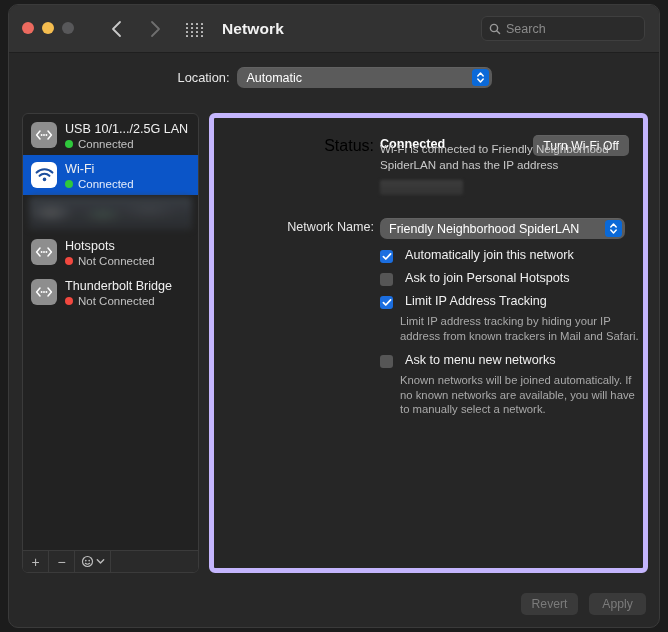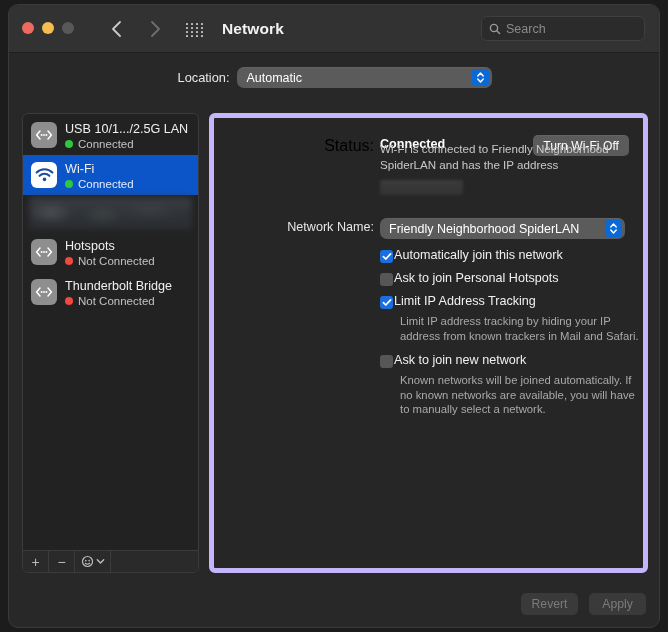--- a/index.html
+++ b/index.html
@@ -330,21 +330,21 @@
 
   .checks {
     position: absolute;
     left: 166px;
     top: 130px;
     width: 262px;
   }
   .chk-row {
     display: flex;
     align-items: center;
-    gap: 1px;
+    gap: 12px;
     margin-bottom: 8px;
   }
   .cbox {
     flex: 0 0 auto;
     width: 13px; height: 13px;
     border-radius: 3px;
     background: #565656;
     margin-top: 1px;
     display: flex;
     align-items: center;
@@ -617,21 +617,21 @@
           <svg width="10" height="9" viewBox="0 0 10 9">
               <polyline points="1.4,4.6 3.8,7 8.6,1.8" fill="none" stroke="#fff" stroke-width="1.7" stroke-linecap="round" stroke-linejoin="round"></polyline>
             </svg>
         </span>
         <span class="chk-label">Limit IP Address Tracking</span>
       </div>
       <div class="help-text">Limit IP address tracking by hiding your IP address from known trackers in Mail and Safari.</div>
 
       <div class="chk-row">
         <span class="cbox"></span>
-        <span class="chk-label">Ask to join new network</span>
+        <span class="chk-label">Ask to menu new networks</span>
       </div>
       <div class="help-text">Known networks will be joined automatically. If no known networks are available, you will have to manually select a network.</div>
 
     </div>
 
 
   </div>
 
   <div class="footer">
     <button class="btn btn-disabled">Revert</button>

